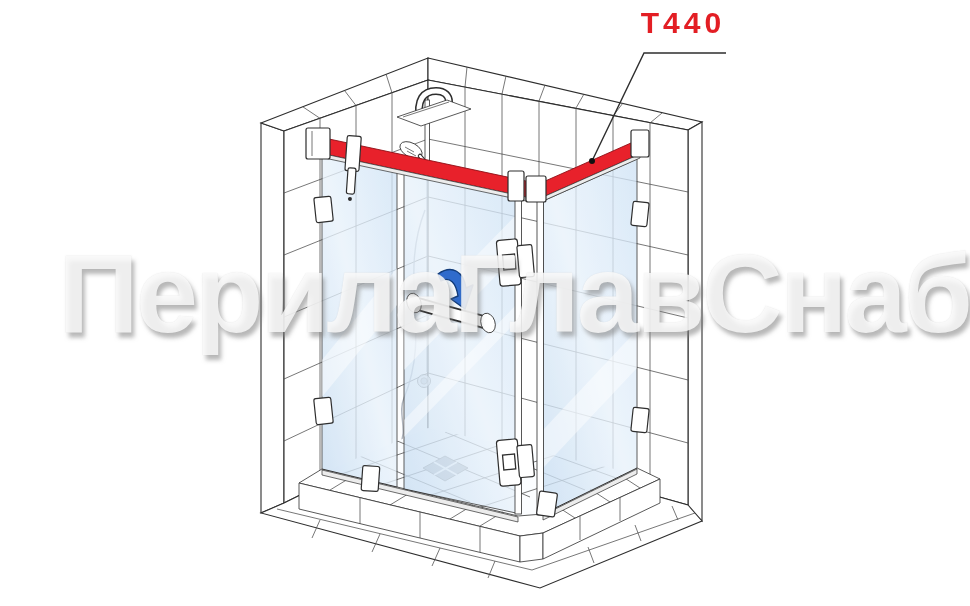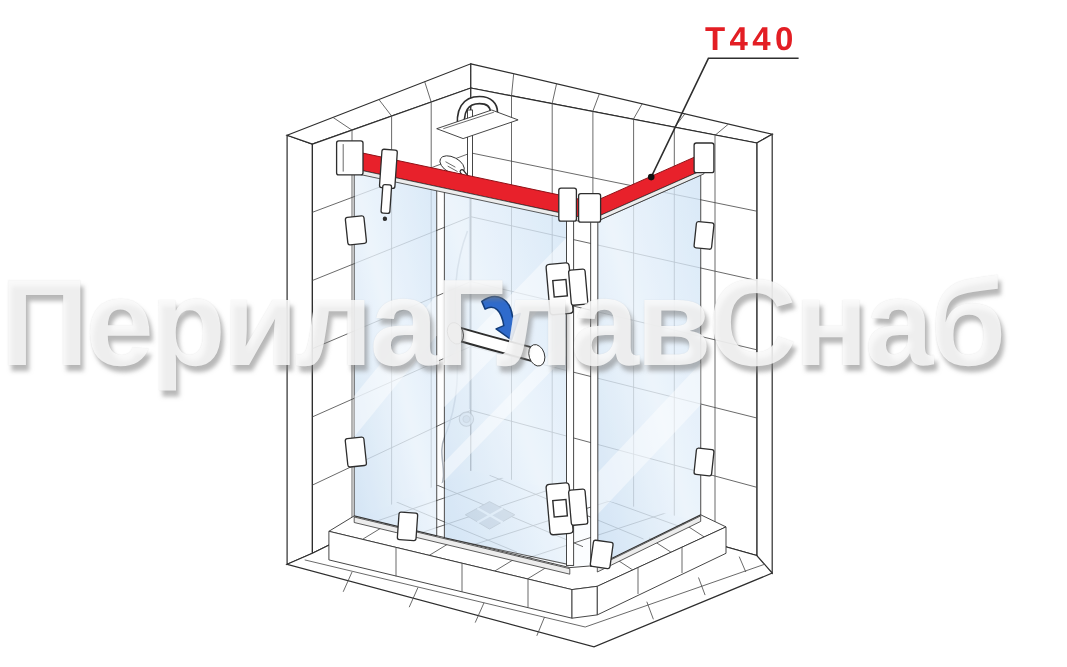--- a/index.html
+++ b/index.html
@@ -14,26 +14,26 @@
   .stage svg{position:absolute;left:0;top:0;}
   .lnt{stroke:var(--tile-line);stroke-width:0.75;fill:none;}
   .wh{fill:#ffffff;stroke:var(--line-dark);stroke-width:1.1;}
   .whthin{fill:#ffffff;stroke:var(--line-dark);stroke-width:0.8;}
   .red{fill:var(--accent-red);stroke:var(--accent-red-dark);stroke-width:0.9;}
   .lip{fill:#ececec;stroke:var(--line-dark);stroke-width:0.7;}
   .glass{fill:url(#glassGrad);opacity:0.78;stroke:var(--line-dark);stroke-width:1;}
   .streak{fill:#ffffff;opacity:0.45;}
   .fit{fill:#ffffff;stroke:var(--line-dark);stroke-width:1.2;}
   .callout{
-    position:absolute;left:623px;top:19px;width:120px;text-align:center;
+    position:absolute;left:623px;top:6px;width:120px;text-align:center;
     color:var(--label-red);font-size:30px;font-weight:bold;letter-spacing:4px;
     font-family:"Liberation Sans",sans-serif;white-space:nowrap;
   }
   .watermark{
-    position:absolute;left:0;right:0;top:238px;text-align:left;white-space:nowrap;
+    position:absolute;left:0;right:0;top:238px;text-align:right;white-space:nowrap;
     font-size:112px;line-height:1;font-weight:bold;letter-spacing:-3px;
     color:rgba(255,255,255,0.80);
     text-shadow:3px 5px 4px rgba(125,125,125,0.55), 0 0 1px rgba(165,165,165,0.35);
     pointer-events:none;
   }
 </style>
 </head>
 <body>
 
 <div class="stage">

